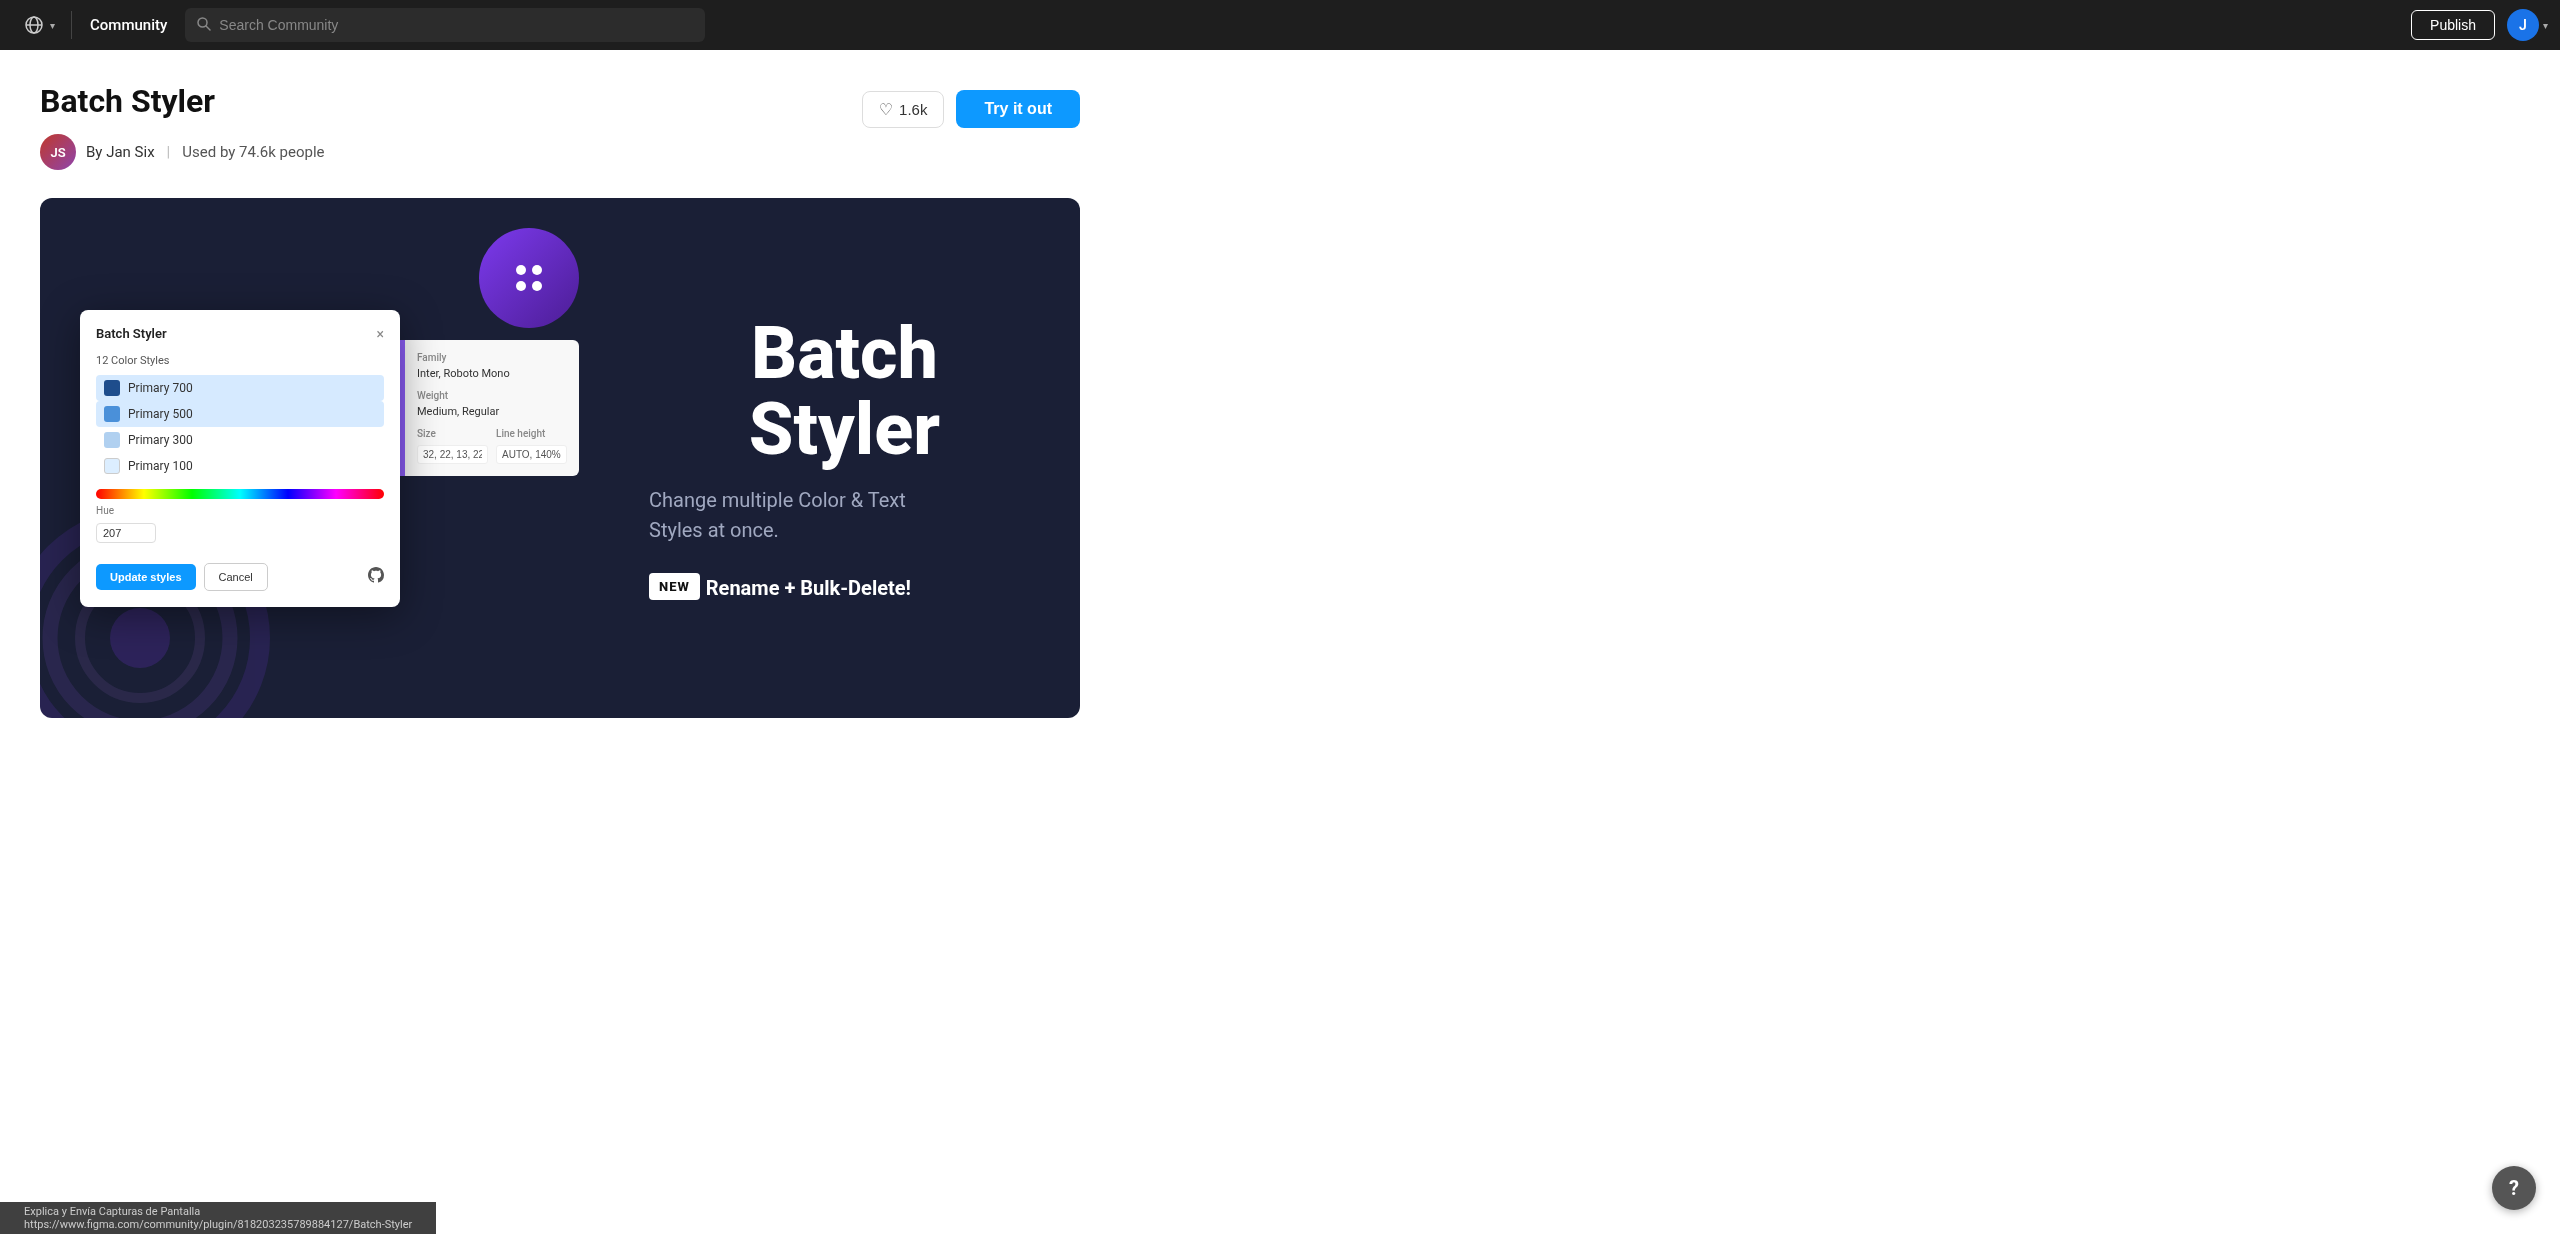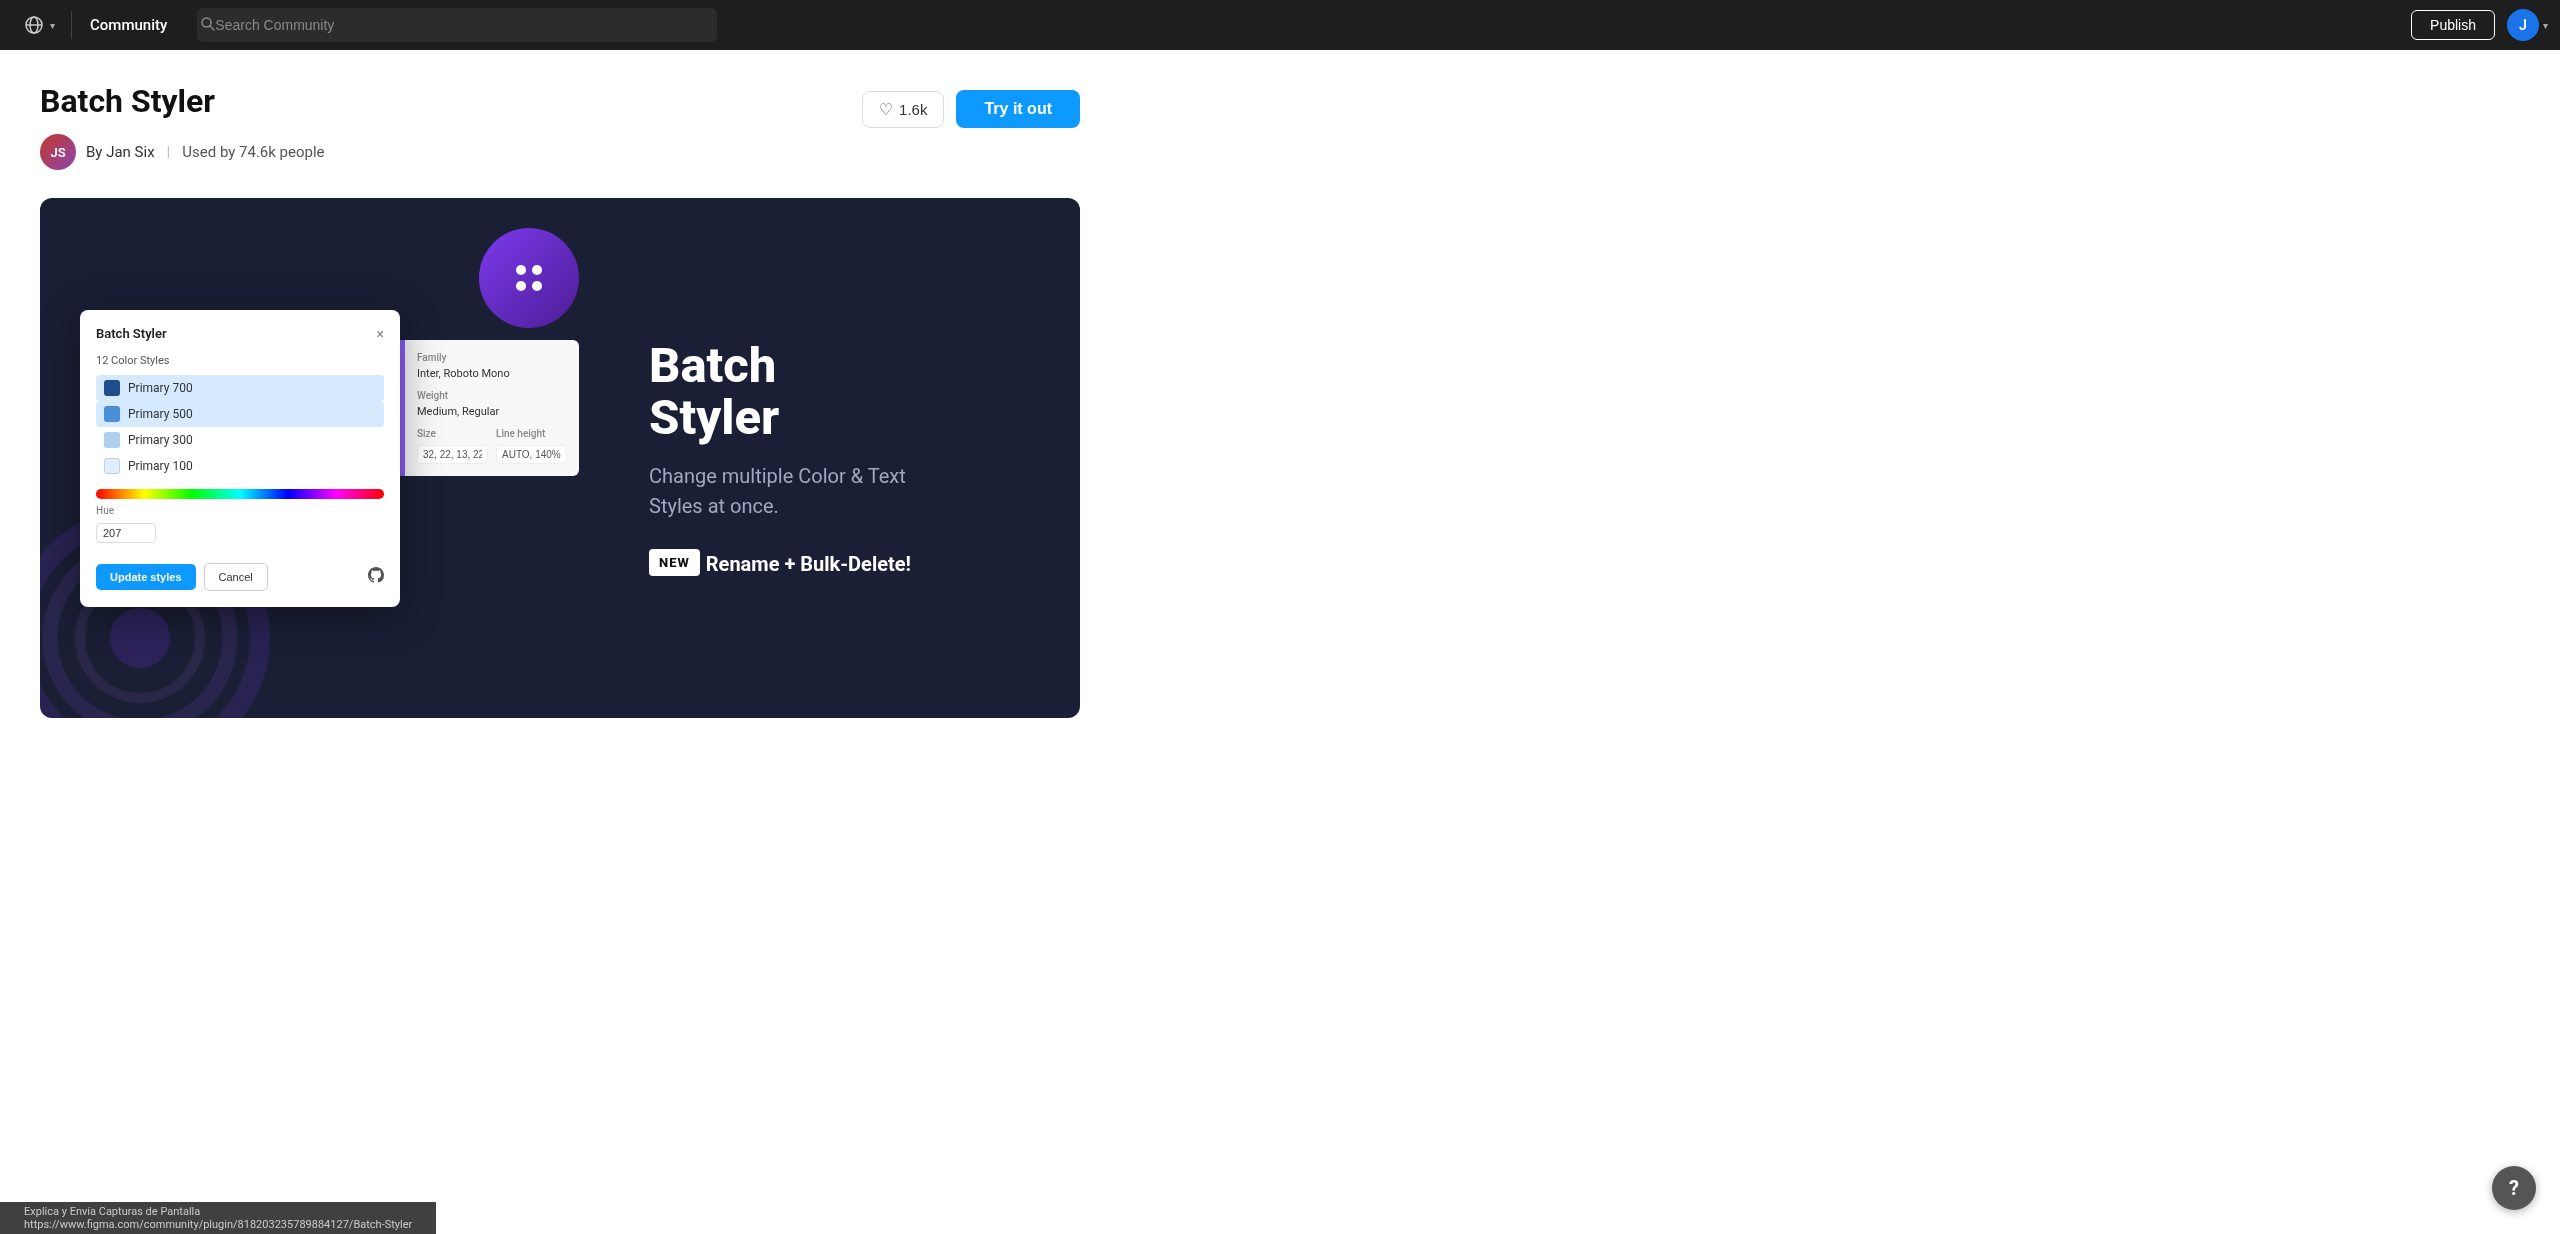--- a/index.html
+++ b/index.html
@@ -50,27 +50,28 @@
     .nav-community {
       color: #fff;
       font-size: 15px;
       font-weight: 500;
       padding: 0 14px;
       white-space: nowrap;
     }
     .search-bar {
       flex: 1;
       max-width: 520px;
-      margin: 0 16px;
+      margin: 0 4px;
       display: flex;
       align-items: center;
       background: #2c2c2c;
       border-radius: 6px;
-      padding: 0 4px;
+      padding: 0 12px;
       height: 34px;
+      gap: 8px;
     }
     .search-bar input {
       background: transparent;
       border: none;
       outline: none;
       color: #ccc;
       font-size: 14px;
       width: 100%;
     }
     .search-bar input::placeholder { color: #888; }
@@ -338,25 +339,26 @@
 
     
     .hero-right {
       flex: 1;
       padding: 50px 40px;
       display: flex;
       flex-direction: column;
       justify-content: center;
     }
     .hero-batch-title {
-      font-size: 49px;
+      font-size: 72px;
       font-weight: 800;
       color: #fff;
       line-height: 1.05;
       margin-bottom: 18px;
+      text-align: center;
     }
     .hero-subtitle {
       font-size: 20px;
       color: #a0a8c0;
       line-height: 1.5;
       margin-bottom: 28px;
     }
     .new-badge-row {
       display: flex;
       align-items: flex-end;

